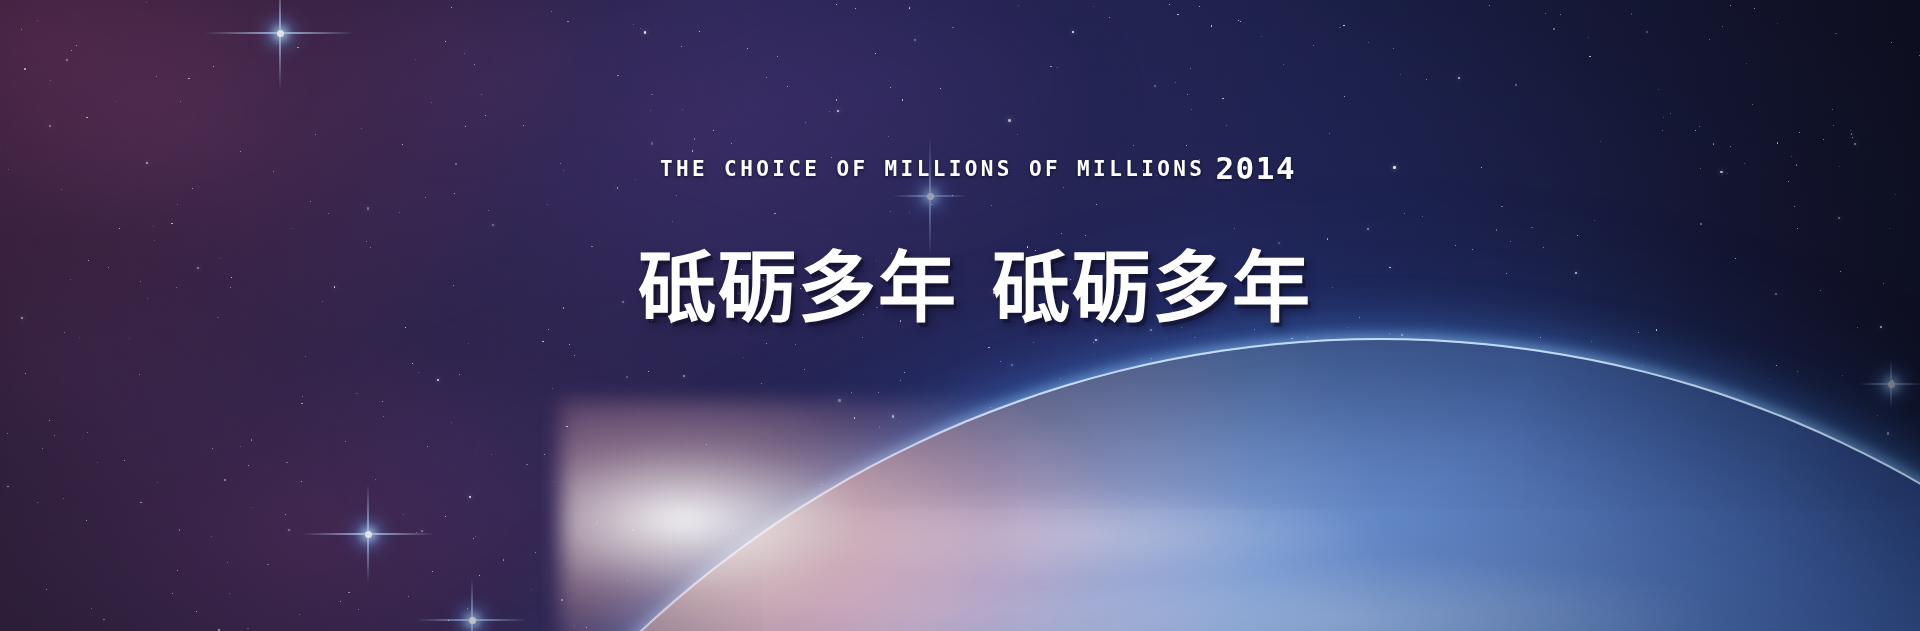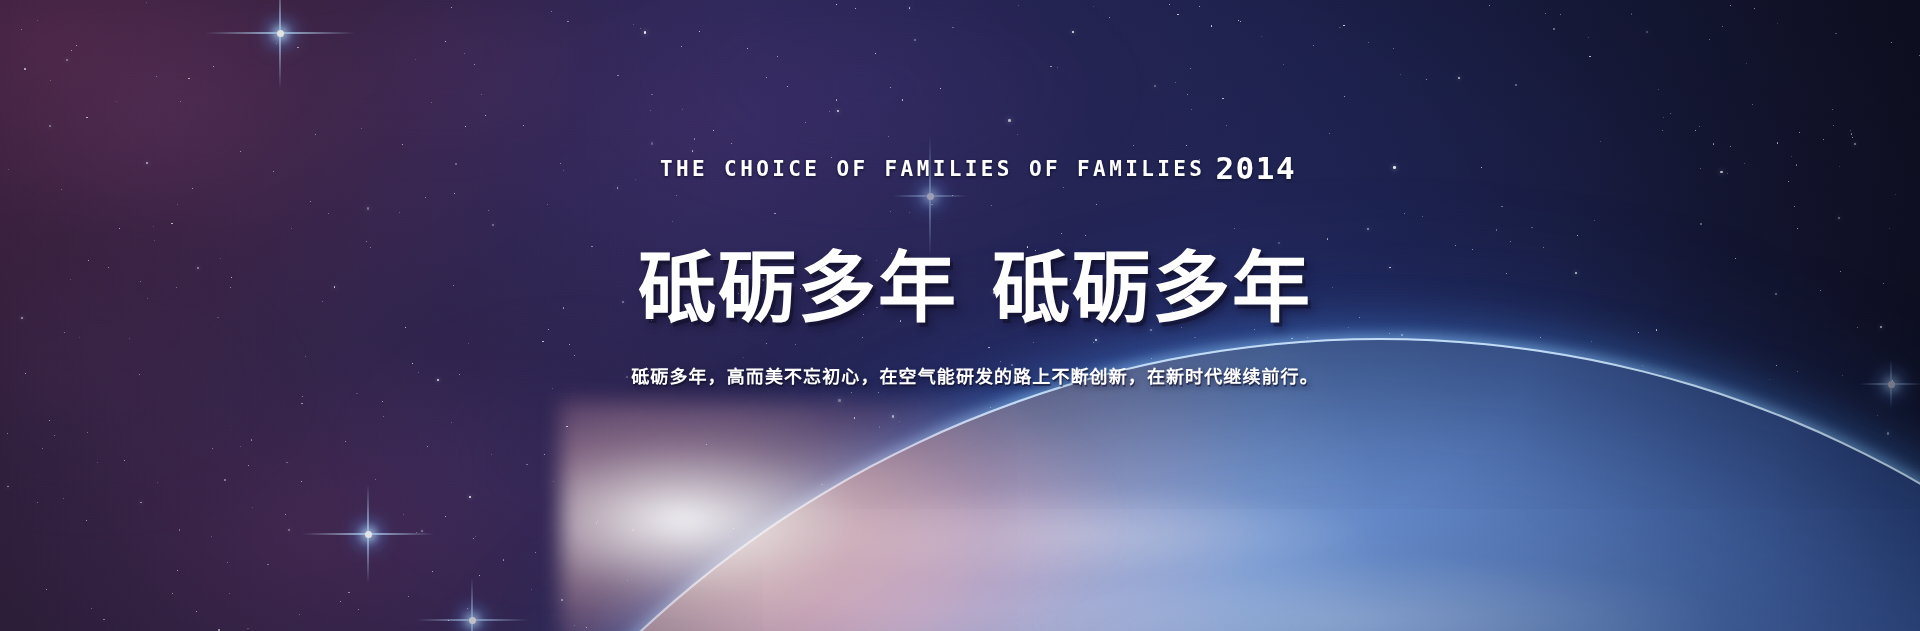--- a/index.html
+++ b/index.html
@@ -741,23 +741,22 @@
     <div id="planet-clouds"></div>
     <div id="planet-rim"></div>
     <div id="sun-blaze"></div>
   </div>
 
   <div class="layer" id="vignette"></div>
 
   <div id="copy">
 
     <div id="eyebrow">
-      <span>THE CHOICE OF FAMILIES OF FAMILIES</span><span class="yr">2014</span>
+      <span>THE CHOICE OF MILLIONS OF MILLIONS</span><span class="yr">2014</span>
     </div>
 
     <h1 id="headline">
       <span>砥砺多年</span><span class="gap"></span><span>砥砺多年</span>
     </h1>
 
-    <p id="subhead">砥砺多年，高而美不忘初心，在空气能研发的路上不断创新，在新时代继续前行。</p>
 
   </div>
 </div>
 
 </body></html>

